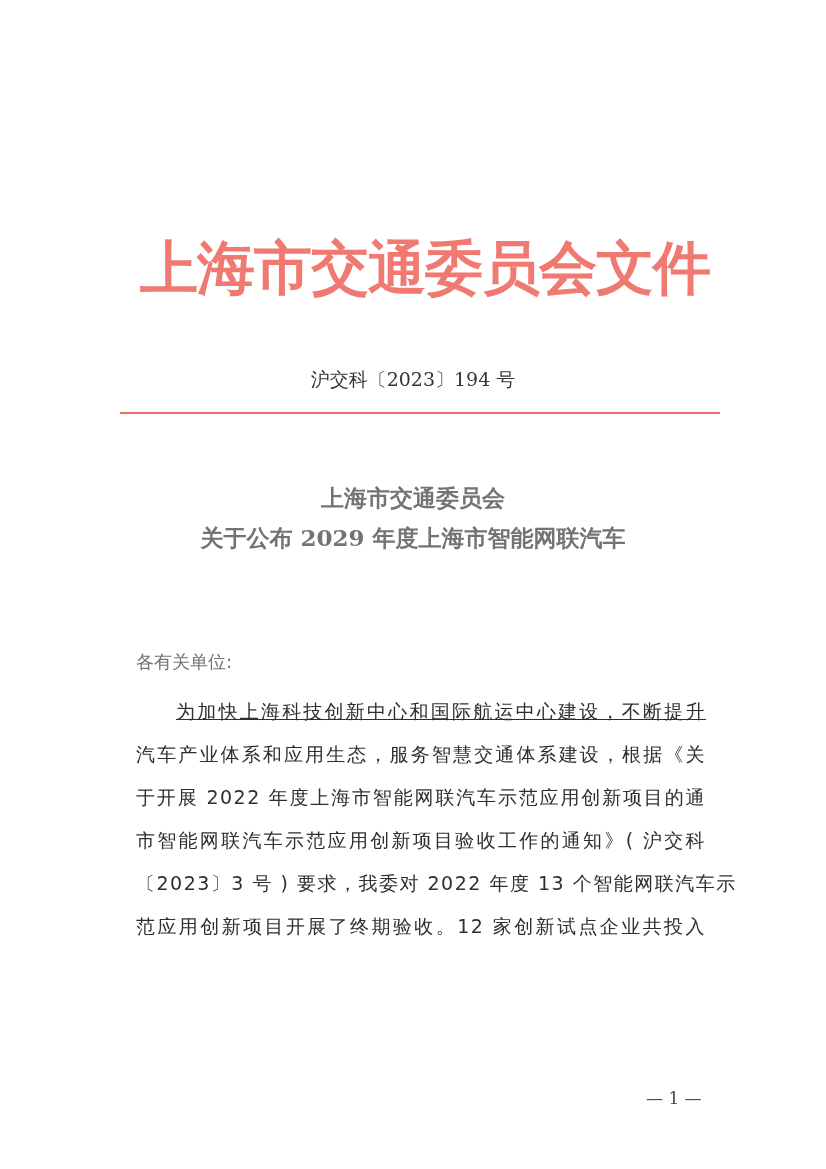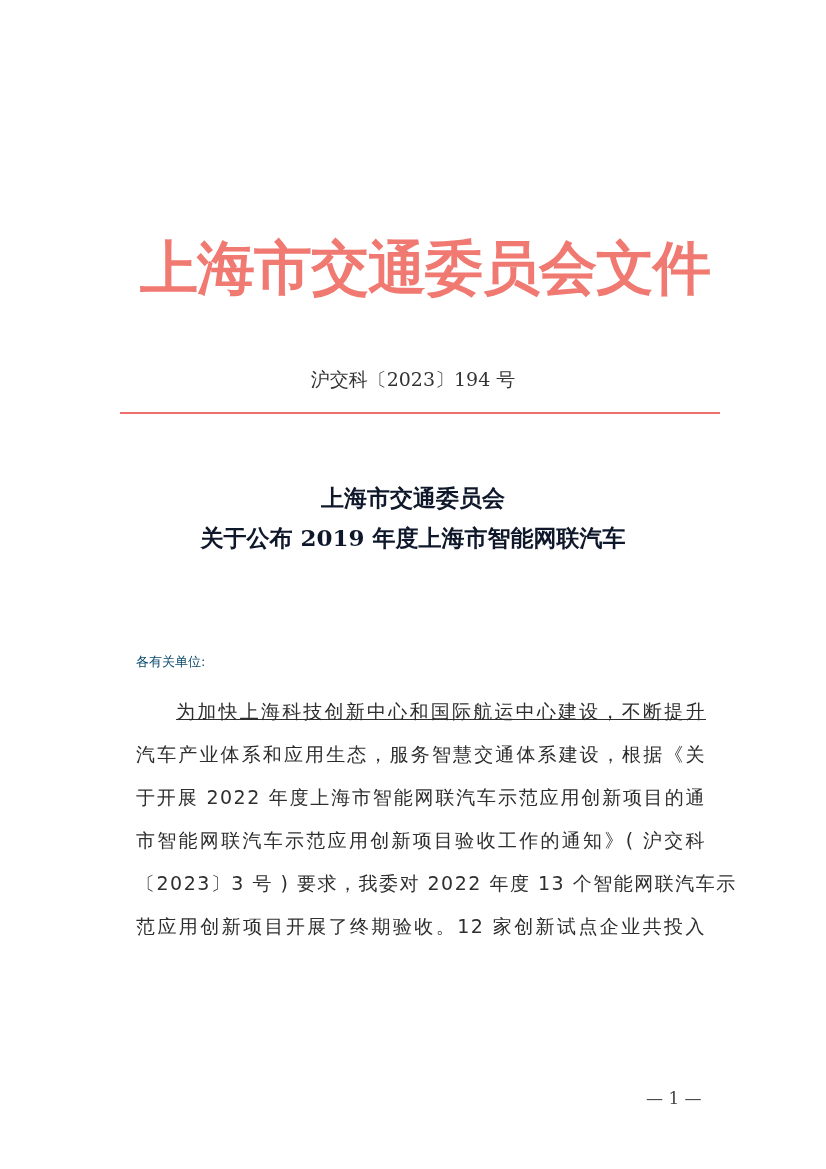--- a/index.html
+++ b/index.html
@@ -25,26 +25,26 @@
     text-align: center; font-size: 19px; color: #333;
     line-height: 28px;
   }
   .red-rule {
     position: absolute; left: 120px; top: 412px; width: 600px; height: 2px;
     background: #ef6f6a;
   }
   .title-block {
     position: absolute; left: 0; width: 826px; top: 478px;
     text-align: center; font-weight: bold; font-size: 23px;
-    color: #0f172a; line-height: 40px;
+    color: #737373; line-height: 40px;
   }
   .title-line { display: block; }
   .salutation {
     position: absolute; left: 136px; top: 648px;
-    font-size: 13px; line-height: 28px; color: #0c4a6e;
+    font-size: 18px; line-height: 28px; color: #737373;
     font-family: "DejaVu Sans", "Liberation Sans", sans-serif;
   }
   .body-text {
     position: absolute; left: 136px; top: 690px; width: 570px;
     font-family: "DejaVu Sans", "Liberation Sans", sans-serif;
     font-size: 19px; color: #2e2e2e;
   }
   .body-line {
     display: block; height: 43px; line-height: 43px;
     white-space: nowrap; text-align: justify; text-align-last: justify;
@@ -73,21 +73,21 @@
     <span>文</span>
     <span>件</span>
   </div>
 
   <div class="doc-number">沪交科〔2023〕194 号</div>
 
   <div class="red-rule"></div>
 
   <div class="title-block">
     <span class="title-line">上海市交通委员会</span>
-    <span class="title-line">关于公布 2019 年度上海市智能网联汽车</span>
+    <span class="title-line">关于公布 2029 年度上海市智能网联汽车</span>
   </div>
 
   <div class="salutation">各有关单位:</div>
 
   <div class="body-text">
     <span class="body-line indent">为加快上海科技创新中心和国际航运中心建设，不断提升</span>
     <span class="body-line">汽车产业体系和应用生态，服务智慧交通体系建设，根据《关</span>
     <span class="body-line">于开展 2022 年度上海市智能网联汽车示范应用创新项目的通</span>
     <span class="body-line">市智能网联汽车示范应用创新项目验收工作的通知》( 沪交科</span>
     <span class="body-line">〔2023〕3 号 ) 要求，我委对 2022 年度 13 个智能网联汽车示</span>

